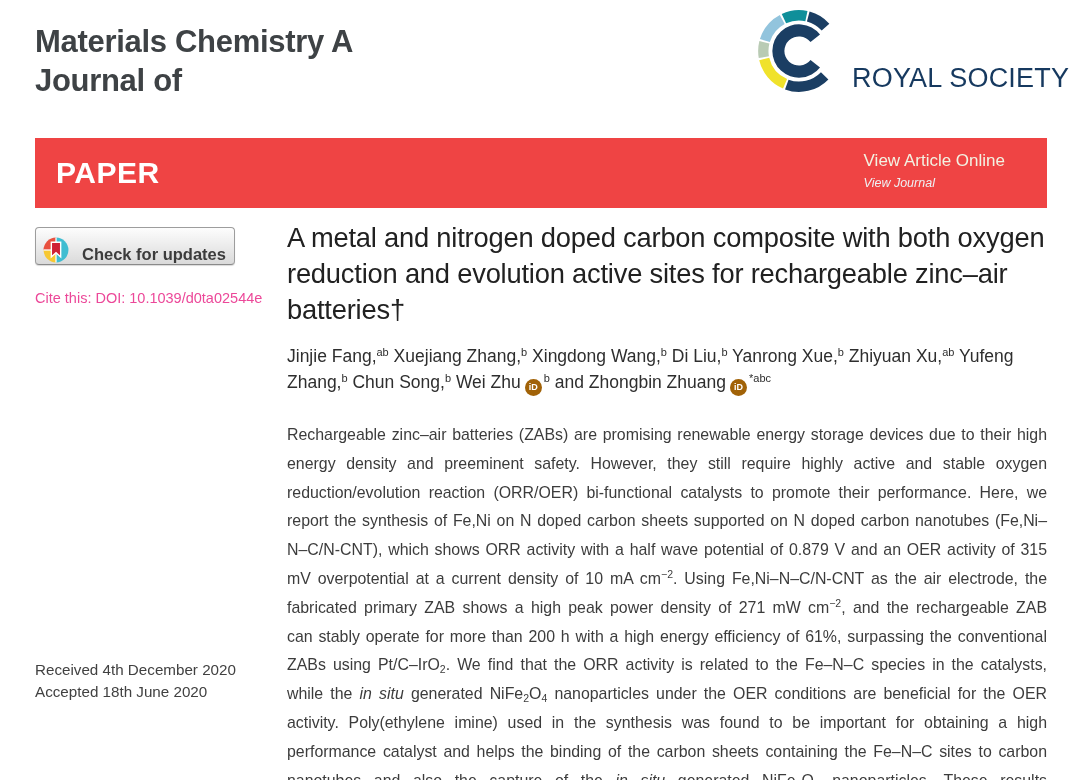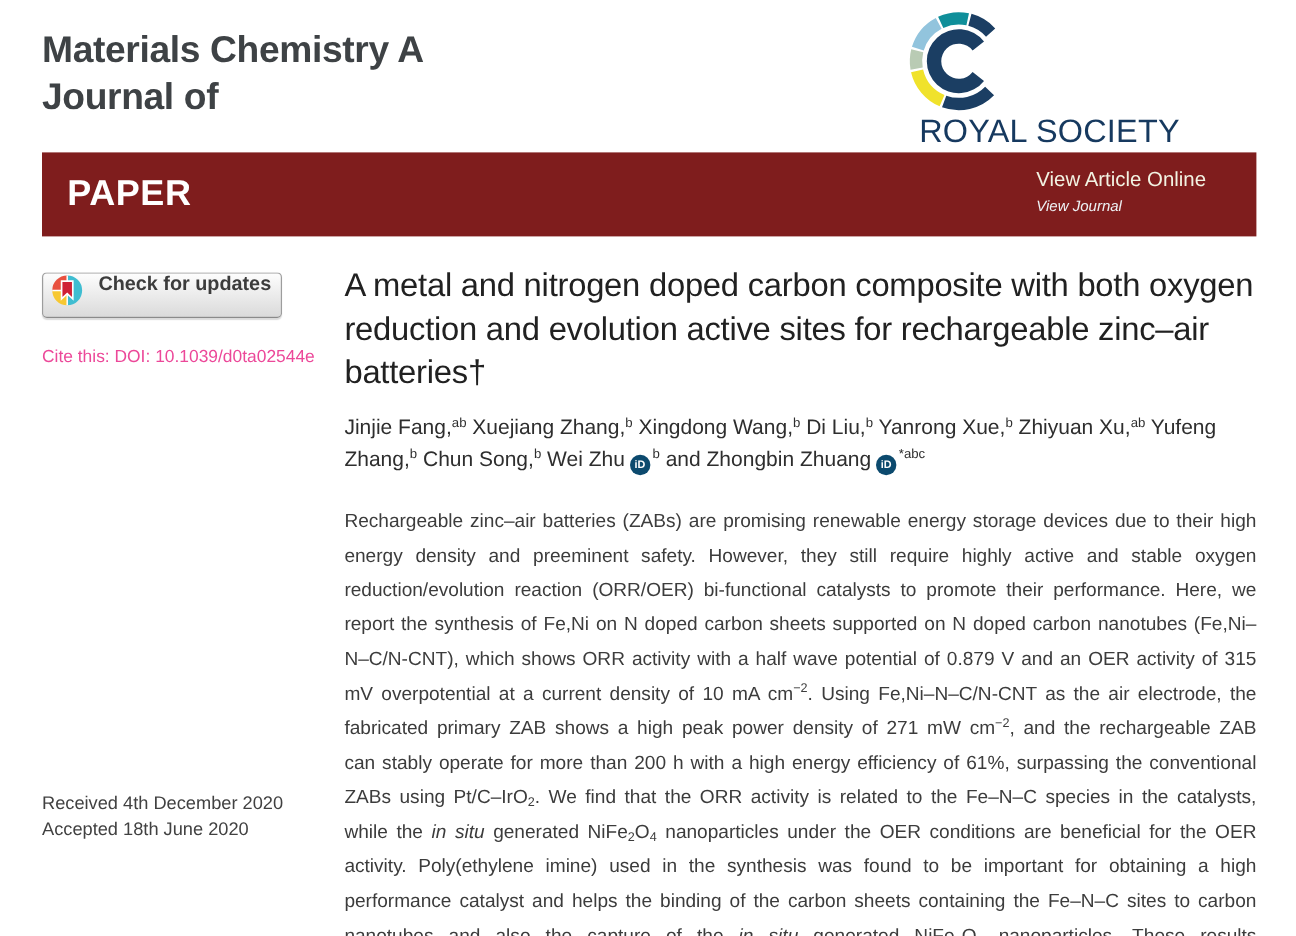--- a/index.html
+++ b/index.html
@@ -5,44 +5,44 @@
   * { margin: 0; padding: 0; box-sizing: border-box; }
   html, body { width: 1080px; height: 780px; background: #ffffff; overflow: hidden; }
   body { font-family: "Liberation Sans", "DejaVu Sans", sans-serif; position: relative; }
 
   
   .journal-name {
     position: absolute; left: 35px; top: 22px;
     font-size: 31px; line-height: 39px; font-weight: bold;
     color: #3e4245; letter-spacing: -0.3px;
   }
-  .rsc-logo { position: absolute; left: 756px; top: 8px; display: flex; align-items: flex-start; flex-direction: column; }
+  .rsc-logo { position: absolute; left: 756px; top: 8px; display: flex; align-items: flex-end; }
   .rsc-logo svg { width: 86px; height: 86px; }
   .publisher-name { margin-left: 10px; color: #16395f; font-size: 27px; line-height: 31px; letter-spacing: 0.2px; }
   .publisher-name .bold { font-weight: bold; }
 
   
   .banner {
-    position: absolute; left: 35px; top: 127px; width: 1012px; height: 70px;
-    background: #7f1d1d;
+    position: absolute; left: 35px; top: 138px; width: 1012px; height: 70px;
+    background: #ef4444;
   }
   .paper-label {
     position: absolute; left: 21px; top: 50%; transform: translateY(-50%);
     color: #ffffff; font-size: 30px; font-weight: bold; letter-spacing: 0.5px;
   }
   .view-block { position: absolute; right: 42px; top: 13px; text-align: left; }
   .view-article { color: #f2f2e2; font-size: 17px; cursor: pointer; }
   .view-journal { color: #eef1f4; font-size: 12.5px; margin-top: 5px; cursor: pointer; font-style: italic; }
 
   
   .crossmark-btn {
     position: absolute; left: 35px; top: 227px; width: 200px; height: 38px;
     border: 1px solid #9d9d9d; border-bottom-color: #8a8a8a; border-radius: 4px;
     background: linear-gradient(#fdfdfd, #dadada);
-    display: flex; align-items: flex-start; padding-left: 6px; cursor: pointer;
+    display: flex; align-items: flex-end; padding-left: 6px; cursor: pointer;
     box-shadow: 0 1px 1px rgba(0,0,0,0.15);
   }
   .crossmark-btn svg { width: 28px; height: 28px; flex: 0 0 auto; }
   .crossmark-label { margin-left: 12px; font-size: 16.5px; font-weight: bold; color: #3c3c3c; }
 
   .cite-line { position: absolute; left: 35px; top: 290px; font-size: 14.5px; color: #ec4899; }
 
   
   .meta { position: absolute; left: 35px; top: 659px; font-size: 15.2px; color: #414141; line-height: 22px; }
   .meta .gap { height: 10px; }
@@ -51,21 +51,21 @@
   
   .article { position: absolute; left: 287px; top: 220px; width: 760px; }
   .article-title {
     font-size: 27.3px; line-height: 36px; font-weight: normal; color: #212121;
     letter-spacing: -0.2px;
   }
   .authors { margin-top: 15px; font-size: 17.5px; line-height: 26px; color: #2e2e2e; }
   .authors sup { font-size: 11px; line-height: 0; vertical-align: 6px; }
   .orcid-icon {
     display: inline-block; width: 17px; height: 17px; border-radius: 50%;
-    background: #0c4a6e; color: #ffffff; font-size: 9px; font-weight: bold;
+    background: #a16207; color: #ffffff; font-size: 9px; font-weight: bold;
     text-align: center; line-height: 17px; vertical-align: -2px; margin: 0 2px 0 4px;
     cursor: pointer;
   }
   .abstract {
     margin-top: 25px; font-size: 15.9px; line-height: 28.8px; text-align: justify;
     color: #3c3c3c; word-spacing: 1px;
   }
   .abstract sup, .abstract sub { font-size: 10.5px; line-height: 0; }
   .abstract sup { vertical-align: 6px; }
   .abstract sub { vertical-align: -3px; }

